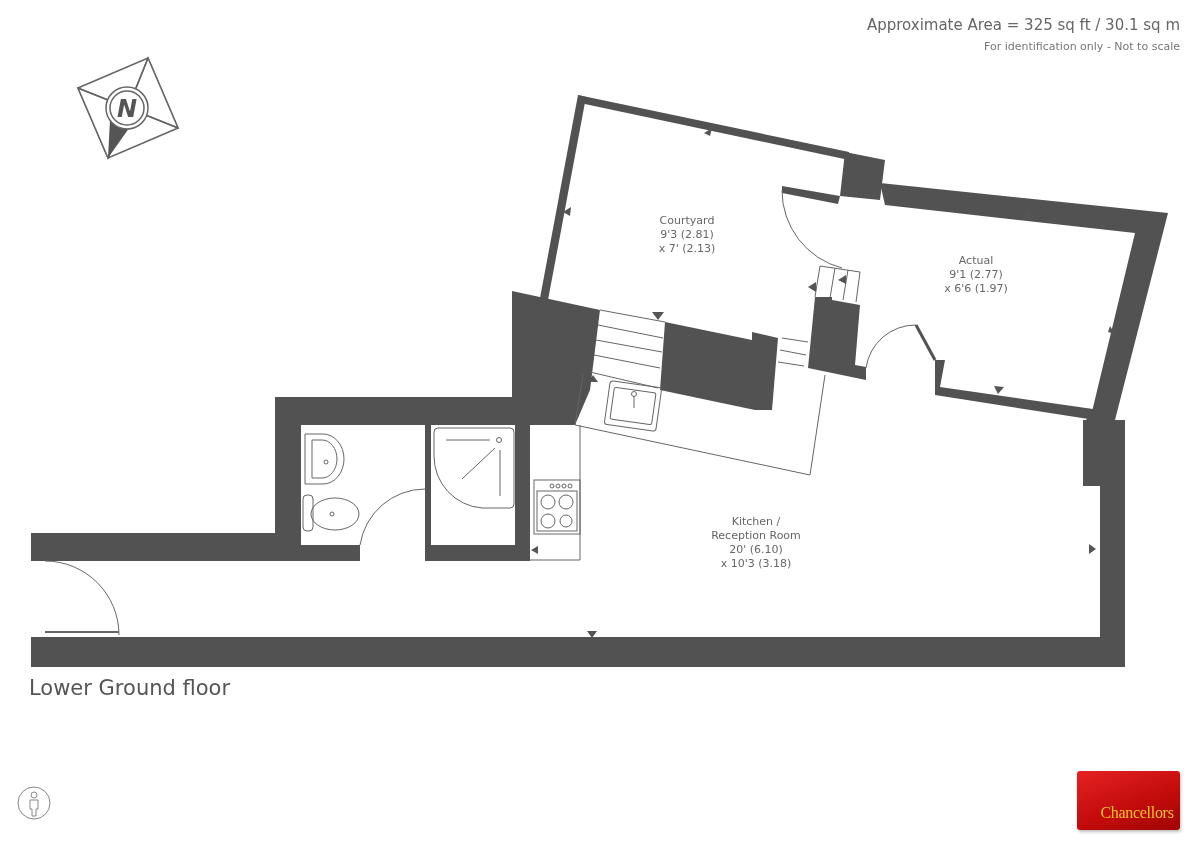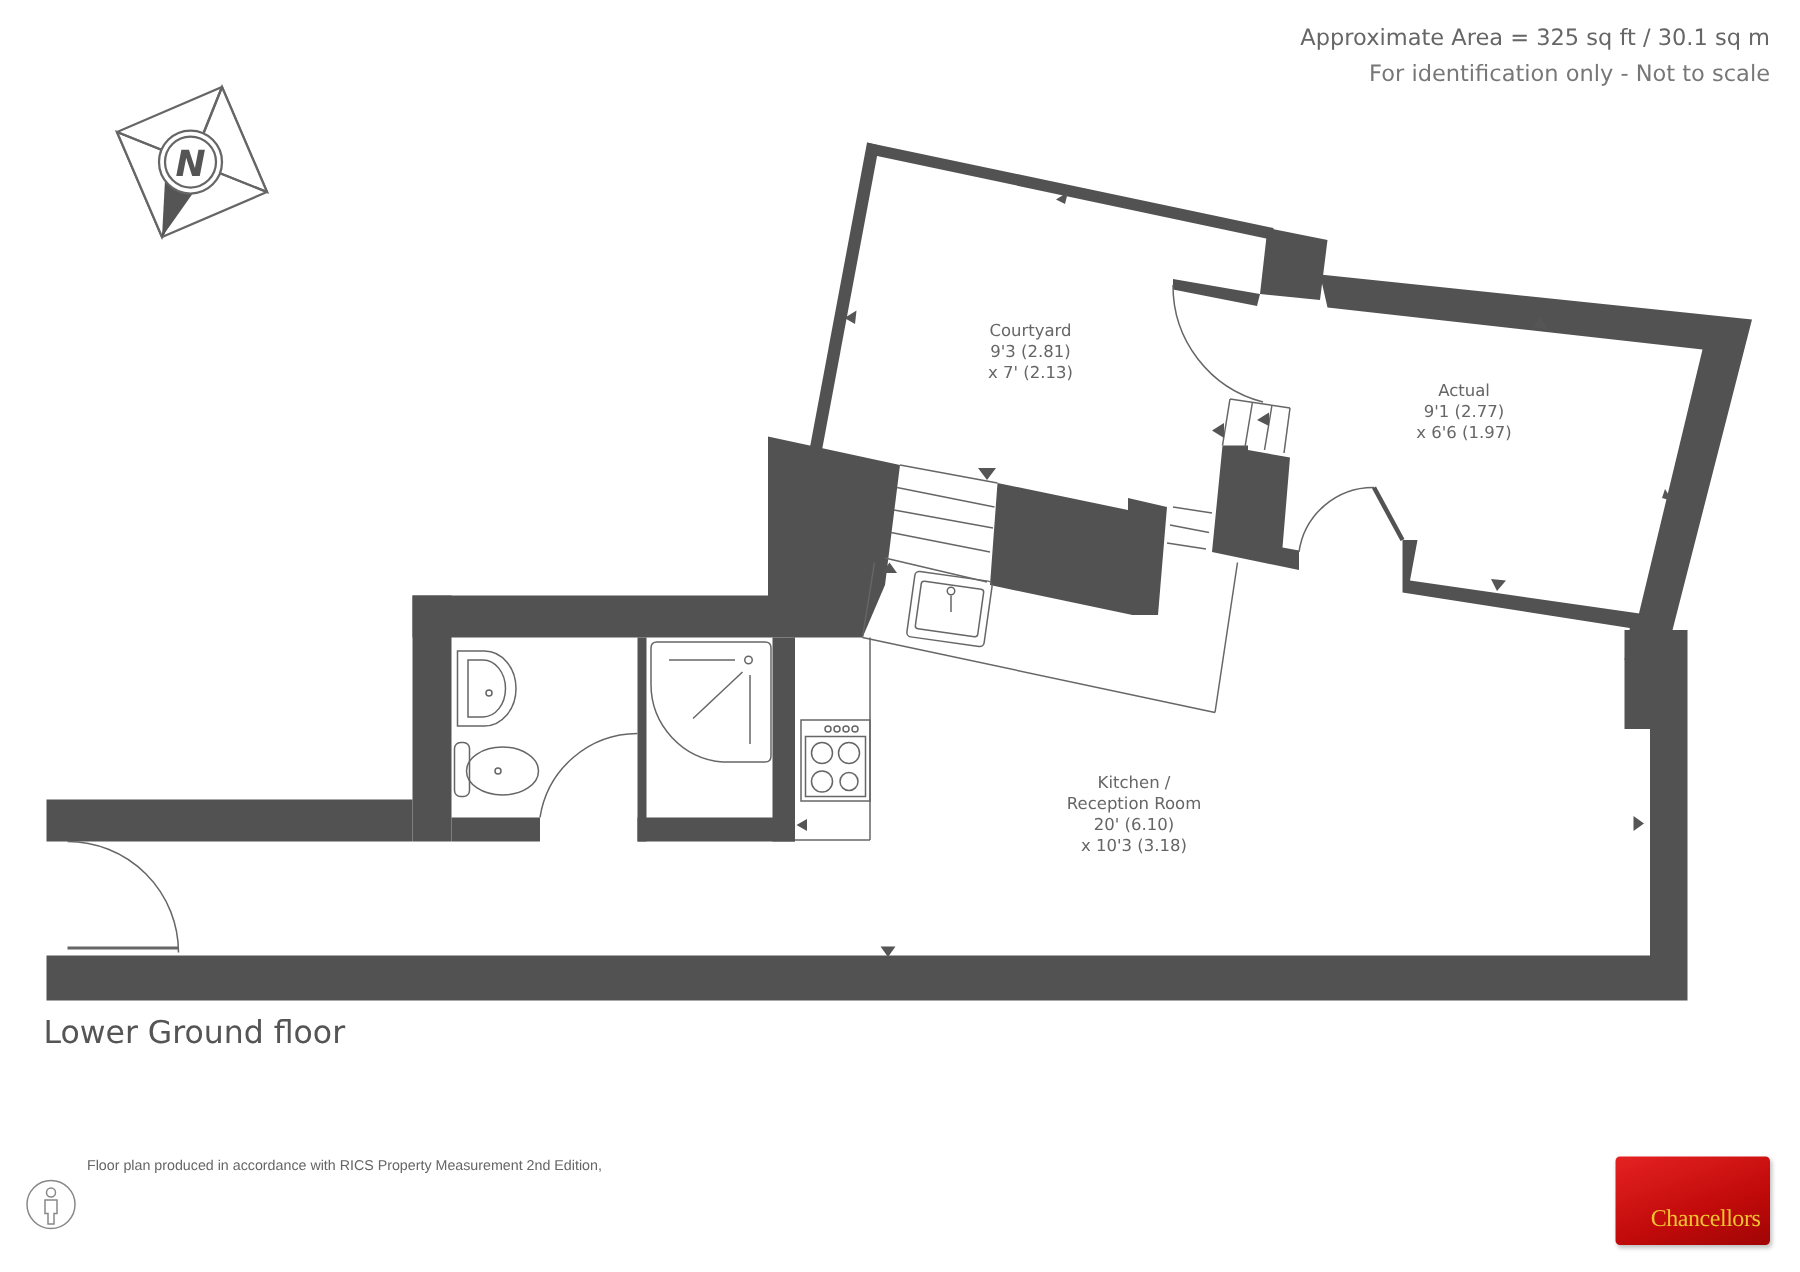--- a/index.html
+++ b/index.html
@@ -1,19 +1,19 @@
 <!DOCTYPE html>
 <html><head>
   <meta charset="utf-8">
   <style>
     html, body { margin: 0; padding: 0; background: #ffffff; }
     body { width: 1200px; height: 848px; position: relative; overflow: hidden; font-family: "DejaVu Sans", sans-serif; color: #555; }
     .plan { position: absolute; left: 0; top: 0; width: 1200px; height: 848px; }
     .area-title { position: absolute; right: 20px; top: 16px; font-size: 15px; color: #666; text-align: left; white-space: nowrap; }
-    .area-sub { position: absolute; right: 20px; top: 40px; font-size: 15px; color: #777; white-space: nowrap; padding-left: 23px; }
+    .area-sub { position: absolute; right: 20px; top: 40px; font-size: 11px; color: #777; white-space: nowrap; padding-left: 23px; }
     .floor-label { position: absolute; left: 29px; top: 676px; font-size: 21px; color: #555; }
     .room-label { position: absolute; text-align: center; font-size: 11px; line-height: 14px; color: #666; white-space: nowrap; transform: translateX(-50%); }
     .footer { position: absolute; left: 58px; top: 771px; font-family: "Liberation Sans", sans-serif; font-size: 9.5px; line-height: 13.6px; color: #666; white-space: nowrap; }
     .footer-icon { position: absolute; left: 17px; top: 786px; width: 34px; height: 34px; }
     .logo { position: absolute; left: 1077px; top: 771px; width: 103px; height: 59px; border-radius: 3px;
             background: linear-gradient(160deg, #e52222 0%, #c10a0a 60%, #a00505 100%);
             box-shadow: 1px 2px 3px rgba(0,0,0,0.25); overflow: hidden; }
     .logo-text { position: absolute; left: 0; right: 0; bottom: 8px; text-align: center; font-family: Liberation Serif, serif;
                  font-size: 16px; color: #f2c230; letter-spacing: -0.3px; margin-left: 17px; }
   </style>
@@ -166,18 +166,17 @@
 
 <div class="floor-label">Lower Ground floor</div>
 
 <svg class="footer-icon" viewBox="0 0 34 34">
   <circle cx="17" cy="17" r="16" fill="none" stroke="#888" stroke-width="1"></circle>
   <circle cx="17" cy="9" r="3" fill="none" stroke="#888" stroke-width="1"></circle>
   <path d="M13,14 h8 v9 h-2 v7 h-4 v-7 h-2 z" fill="none" stroke="#888" stroke-width="1"></path>
 </svg>
 
 <div class="footer">
-  <div>Floor plan produced in accordance with RICS Property Measurement 2nd Edition,</div>
 </div>
 
 <div class="logo">
   <div class="logo-text">Chancellors</div>
 </div>
 
 </body></html>

